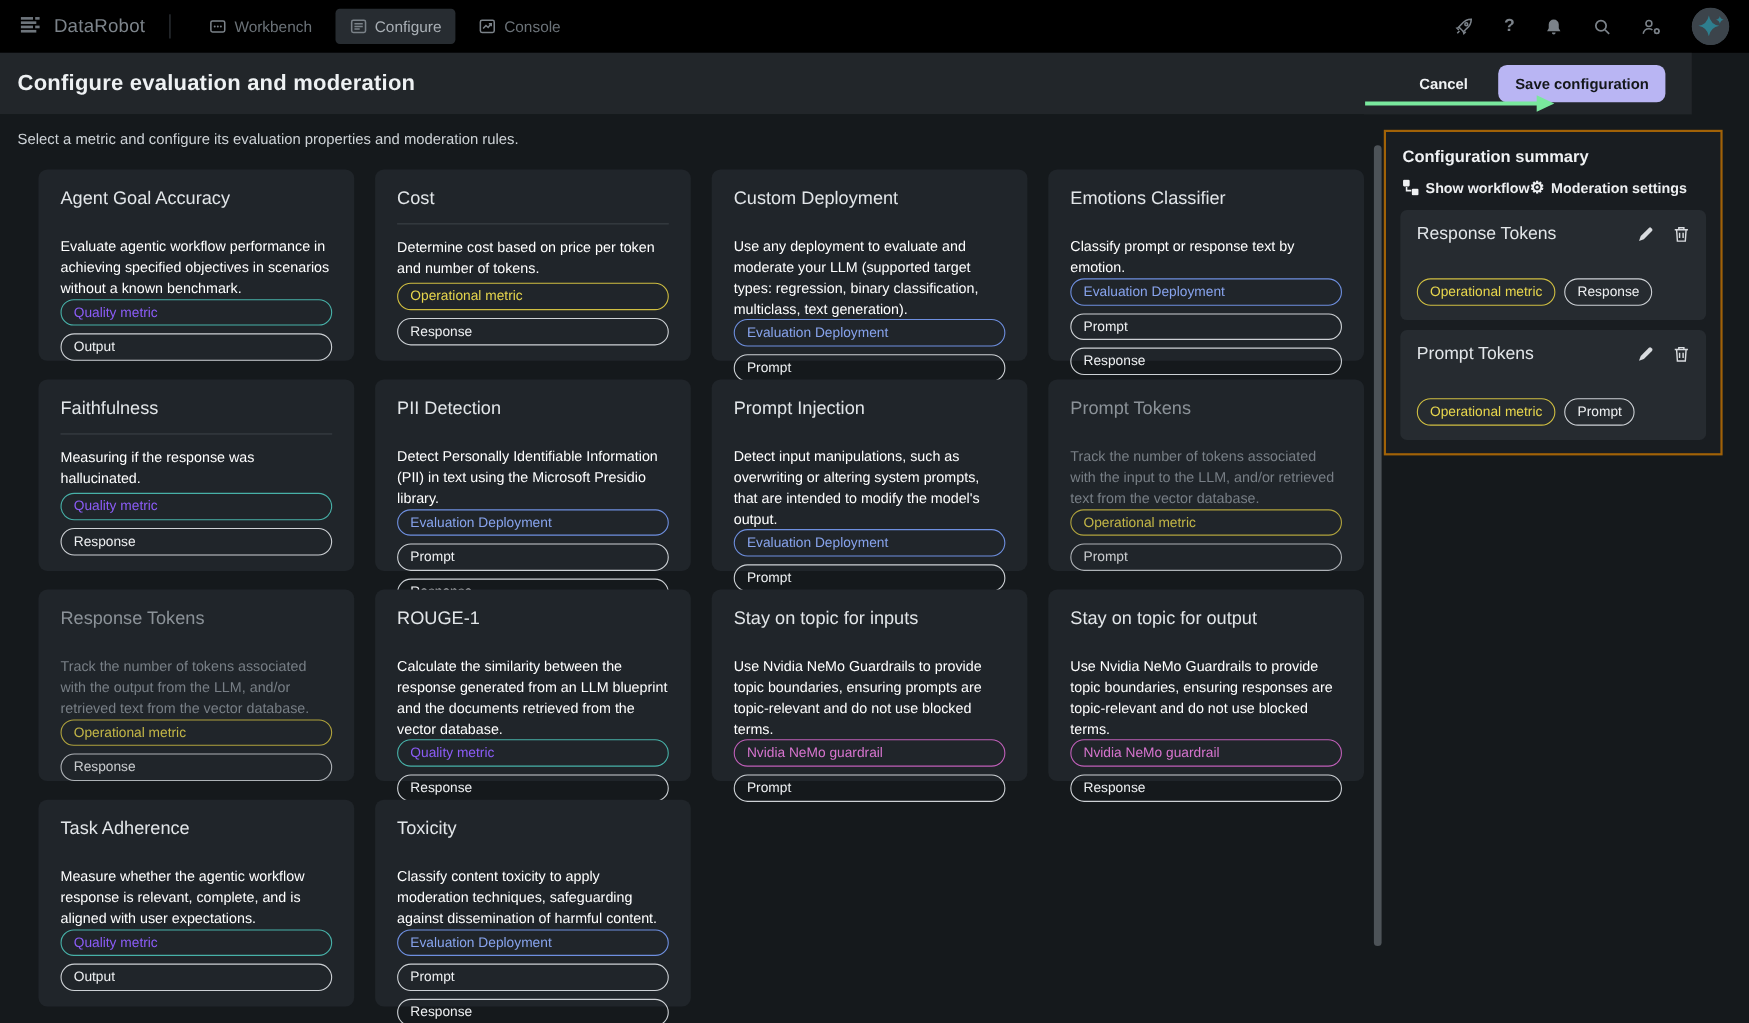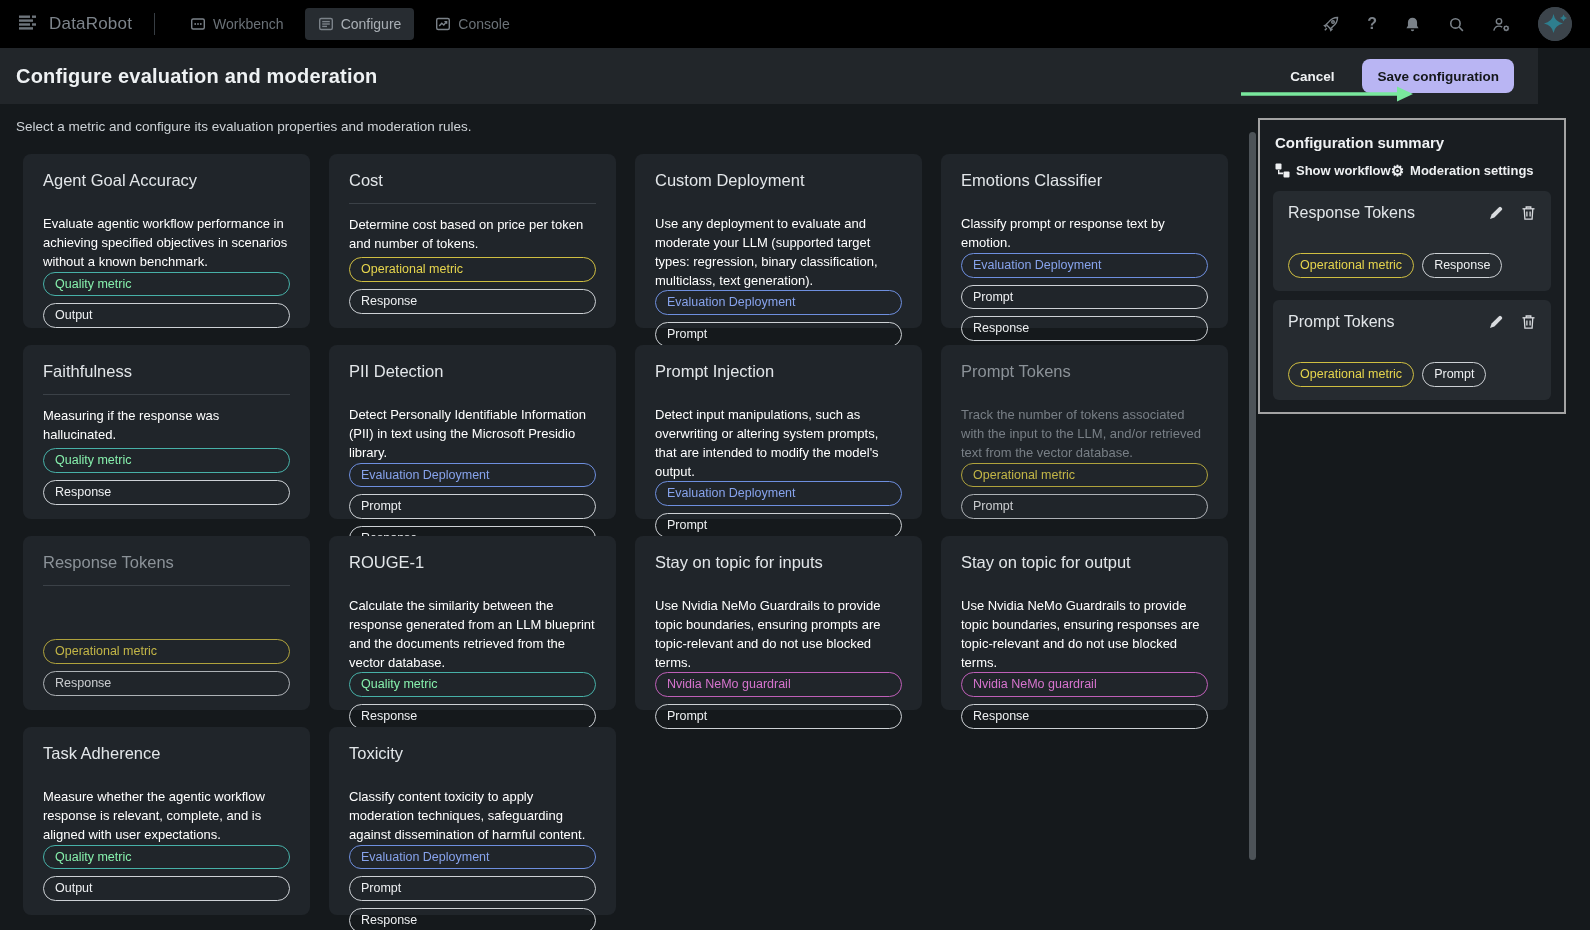--- a/index.html
+++ b/index.html
@@ -45,55 +45,55 @@
     background:#b9b5f3; color:#14171a; border:none; border-radius:8px;
     height:34px; padding:0 15px; font-size:13.5px; font-weight:700;
     font-family:"Liberation Sans",sans-serif; cursor:pointer;
   }
   .flow-arrow { position:absolute; left:1238px; top:84px; width:178px; height:20px; pointer-events:none; }
 
   
   .main { position:absolute; top:104px; left:0; width:1240px; height:826px; background:#15191c; }
   .subtitle { margin:15px 0 0 16px; font-size:13.5px; color:#ced3d7; }
   .metric-grid {
-    margin:20px 0 0 23px; width:1205px;
+    margin:20px 0 0 35px; width:1205px;
     display:grid; grid-template-columns:repeat(4, 287px);
     grid-template-rows:174px 174px 174px 188px; gap:17px 19px;
   }
   .card {
     background:#20252a; border-radius:8px; padding:17px 20px 14px 20px;
     display:flex; flex-direction:column; cursor:pointer;
   }
   .card-title { font-size:16.5px; color:#e2e6e9; }
   .card-divider { height:1px; background:#3b4147; margin:13px 0 12px 0; }
   .card-desc { font-size:13px; line-height:1.45; color:#ffffff; }
   .card-badges { margin-top:auto; display:flex; flex-wrap:wrap; gap:7px 8px;flex-direction:column; }
   .card.is-disabled .card-title { color:#8b9298; }
   .card.is-disabled .card-desc { color:#787f86; }
   .card.is-disabled .badge { opacity:.82; }
 
   .badge {
     display:inline-block; padding:3px 11px; border:1px solid; border-radius:14px;
     font-size:12.5px; white-space:nowrap; line-height:1.35;
   }
-  .badge-quality { color:#86efac; border-color:#47b1a8; }
+  .badge-quality { color:#8b5cf6; border-color:#47b1a8; }
   .badge-operational { color:#e6d54d; border-color:#cfbe41; }
   .badge-deployment { color:#87a3ec; border-color:#6e8fdf; }
   .badge-nemo { color:#d674ce; border-color:#bf5fb8; }
   .badge-neutral { color:#edeff1; border-color:#cdd1d5; }
 
   
   .scrollbar-track { position:absolute; left:1249px; top:108px; width:7px; height:822px; }
   .scrollbar-thumb { position:absolute; left:0; top:24px; width:7px; height:728px;
     background:#4d5358; border-radius:4px; }
 
   
   .summary-panel {
     position:absolute; left:1258px; top:118px; width:308px; height:296px;
-    background:#191d21; border:2px solid #a3a3a3; padding:12px 13px;
+    background:#191d21; border:2px solid #a16207; padding:12px 13px;
   }
   .summary-title { font-size:15px; font-weight:700; color:#f0f2f4; margin:2px 0 12px 2px; }
   .summary-links { display:flex; align-items:center; margin-left:2px; }
   .summary-link { display:flex; align-items:center; gap:6px; color:#eef0f2;
     font-size:13px; font-weight:700; cursor:pointer; }
   .gear-glyph { font-size:15px; line-height:1; color:#eef0f2; }
   .summary-entries { margin-top:13px; display:flex; flex-direction:column; gap:9px; }
   .entry {
     background:#262b30; border-radius:6px; padding:13px 15px; height:100px;
     display:flex; flex-direction:column; justify-content:space-between;
@@ -290,20 +290,21 @@
     <div class="card-desc">Track the number of tokens associated with the input to the LLM, and/or retrieved text from the vector database.</div>
     <div class="card-badges">
           <span class="badge badge-operational">Operational metric</span>
           <span class="badge badge-neutral">Prompt</span>
         </div>
   </div>
 
   <div class="card is-disabled">
     <div class="card-title">Response Tokens</div>
     <div class="card-divider"></div>
+    <div class="card-desc">Track the number of tokens associated with the output from the LLM, and/or retrieved text from the vector database.</div>
     <div class="card-badges">
           <span class="badge badge-operational">Operational metric</span>
           <span class="badge badge-neutral">Response</span>
         </div>
   </div>
 
   <div class="card">
     <div class="card-title">ROUGE-1</div>
     <div class="card-divider"></div>
     <div class="card-desc">Calculate the similarity between the response generated from an LLM blueprint and the documents retrieved from the vector database.</div>

